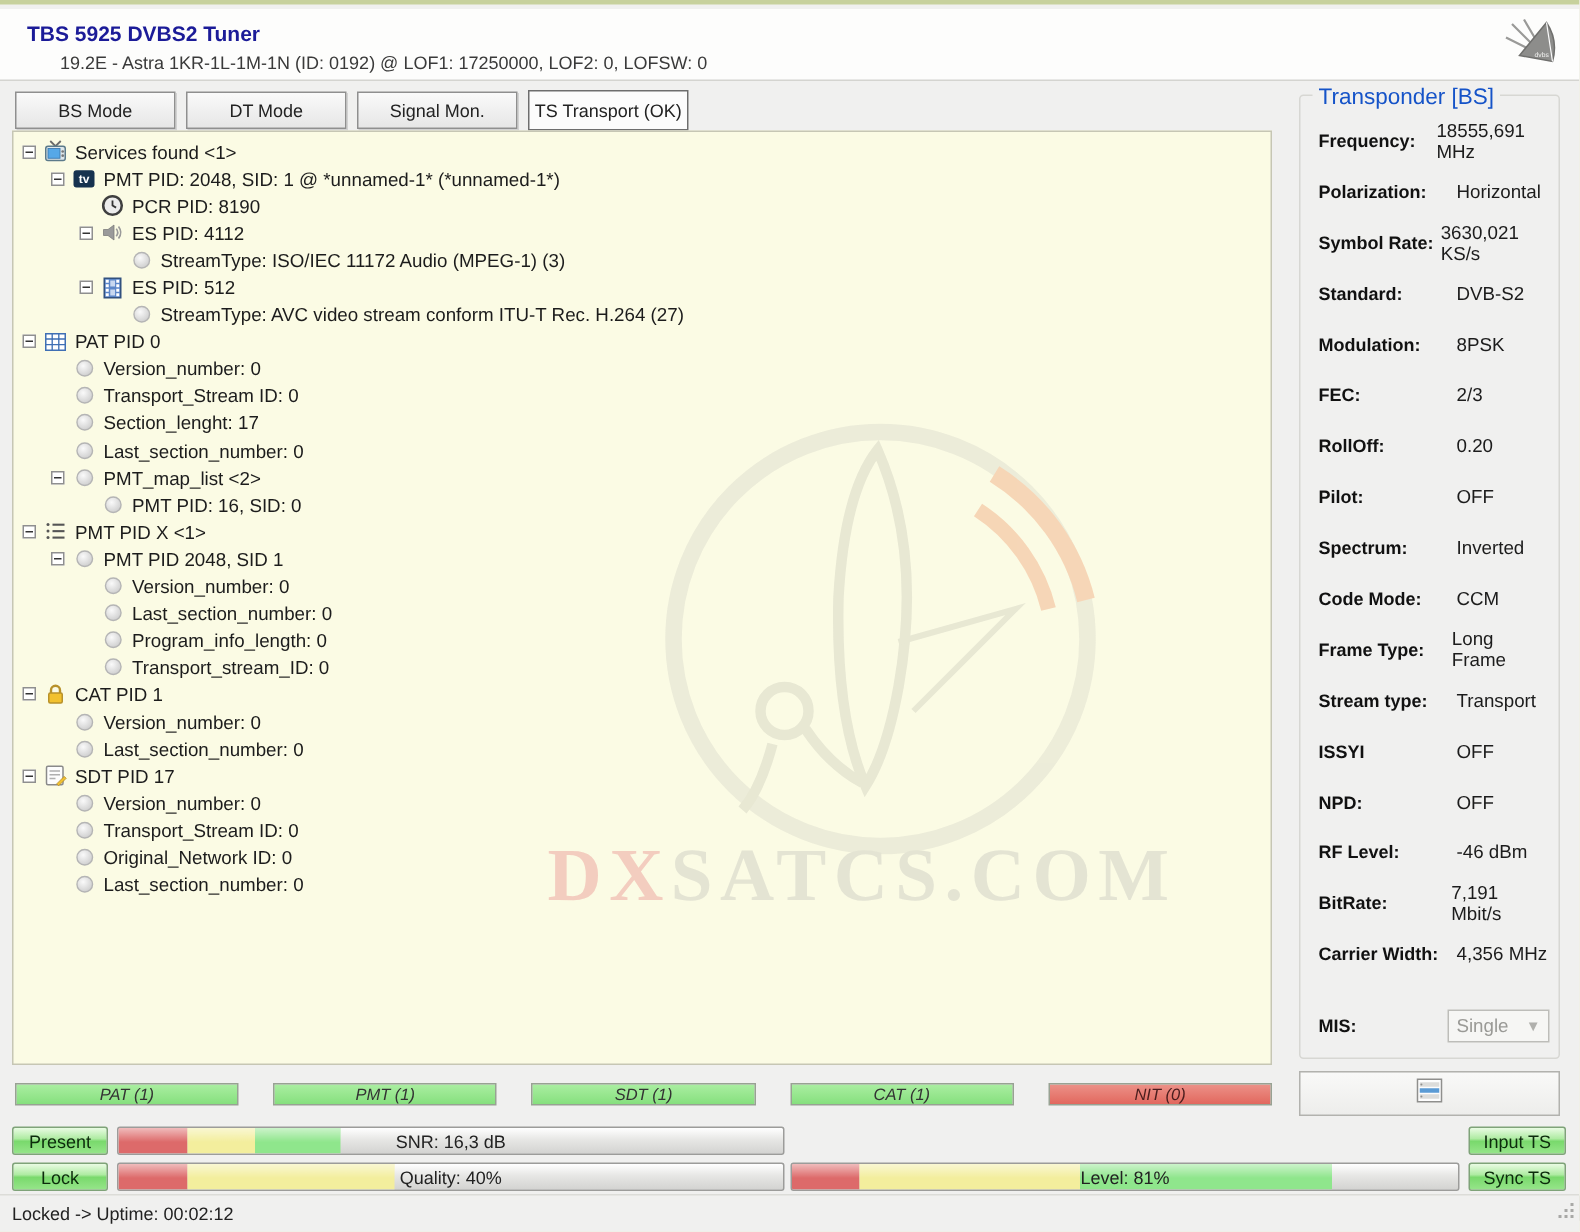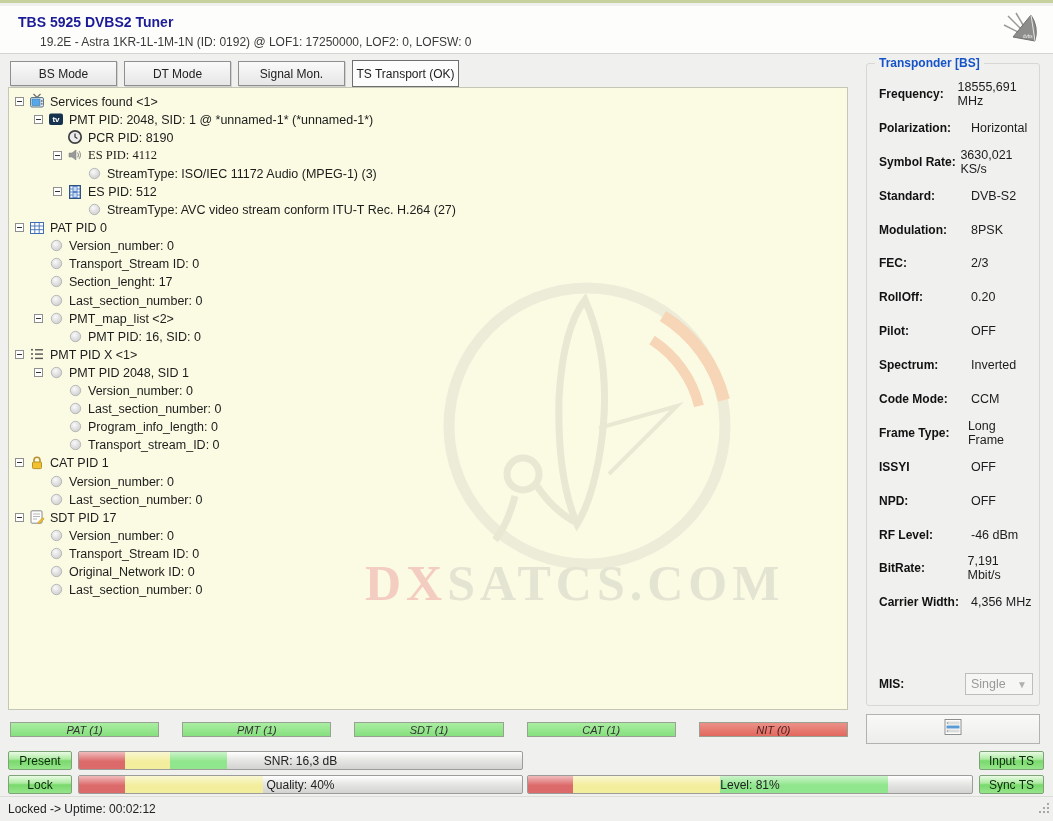--- a/index.html
+++ b/index.html
@@ -73,21 +73,21 @@
   .ticon svg { display:block; }
   .tlabel { padding-top:1px; }
   
   .side-panel {
     position:absolute; left:866px; top:60px; width:174px; height:643px;
     border:1px solid #d7d7d3; border-radius:3px;
   }
   .side-legend {
     position:absolute; left:8px; top:-8px;
     background:#f0f0ef; padding:0 4px;
-    font-size:12px; color:#1553c8;font-weight:bold;
+    font-size:15px; color:#1553c8;
   }
   .t-fields { position:absolute; left:12px; right:6px; top:13px; }
   .t-field { height:33.9px; display:flex; align-items:center; }
   .t-flabel { width:92px; font-size:12px; font-weight:bold; color:#111; }
   .t-fvalue { font-size:12.5px; color:#1c1c1c; }
   .t-field-mis { margin-top:7px; height:30px; display:flex; align-items:center; }
   .mis-select {
     width:72px; height:22px; margin-left:0;
     border:1px solid #bdbdb9; background:#f6f6f4;
     display:flex; align-items:center; justify-content:space-between;
@@ -209,21 +209,21 @@
         <div class="trow" style="padding-left: 44px;">
           <span class="t-spacer"></span>
           <span class="ticon">
             <svg width="16" height="16" viewBox="0 0 16 16">
               <circle cx="8" cy="8" r="6.2" fill="#ececec" stroke="#3f3f3f" stroke-width="1.7"></circle>
               <path d="M8 4.6 V8 L10.4 9.4" fill="none" stroke="#333" stroke-width="1.2"></path>
             </svg>
           </span>
           <span class="tlabel">PCR PID: 8190</span>
         </div>
-        <div class="trow" style="padding-left: 44px; font-family: Liberation Serif, serif;">
+        <div class="trow" style="padding-left: 44px;">
           <span class="expander"></span>
           <span class="ticon">
             <svg width="16" height="16" viewBox="0 0 16 16">
               <polygon points="2,6 5,6 9,3 9,13 5,10 2,10" fill="#9a9a9a" stroke="#787878" stroke-width="0.5"></polygon>
               <path d="M10.5 5.5 Q12.5 8 10.5 10.5 M12 4 Q15 8 12 12" fill="none" stroke="#9a9a9a" stroke-width="1.1"></path>
             </svg>
           </span>
           <span class="tlabel">ES PID: 4112</span>
         </div>
         <div class="trow" style="padding-left: 63px;">
@@ -617,20 +617,24 @@
           <div class="t-flabel">Spectrum:</div>
           <div class="t-fvalue">Inverted</div>
         </div>
         <div class="t-field">
           <div class="t-flabel">Code Mode:</div>
           <div class="t-fvalue">CCM</div>
         </div>
         <div class="t-field">
           <div class="t-flabel">Frame Type:</div>
           <div class="t-fvalue">Long Frame</div>
+        </div>
+        <div class="t-field">
+          <div class="t-flabel">Stream type:</div>
+          <div class="t-fvalue">Transport</div>
         </div>
         <div class="t-field">
           <div class="t-flabel">ISSYI</div>
           <div class="t-fvalue">OFF</div>
         </div>
         <div class="t-field">
           <div class="t-flabel">NPD:</div>
           <div class="t-fvalue">OFF</div>
         </div>
         <div class="t-field">

